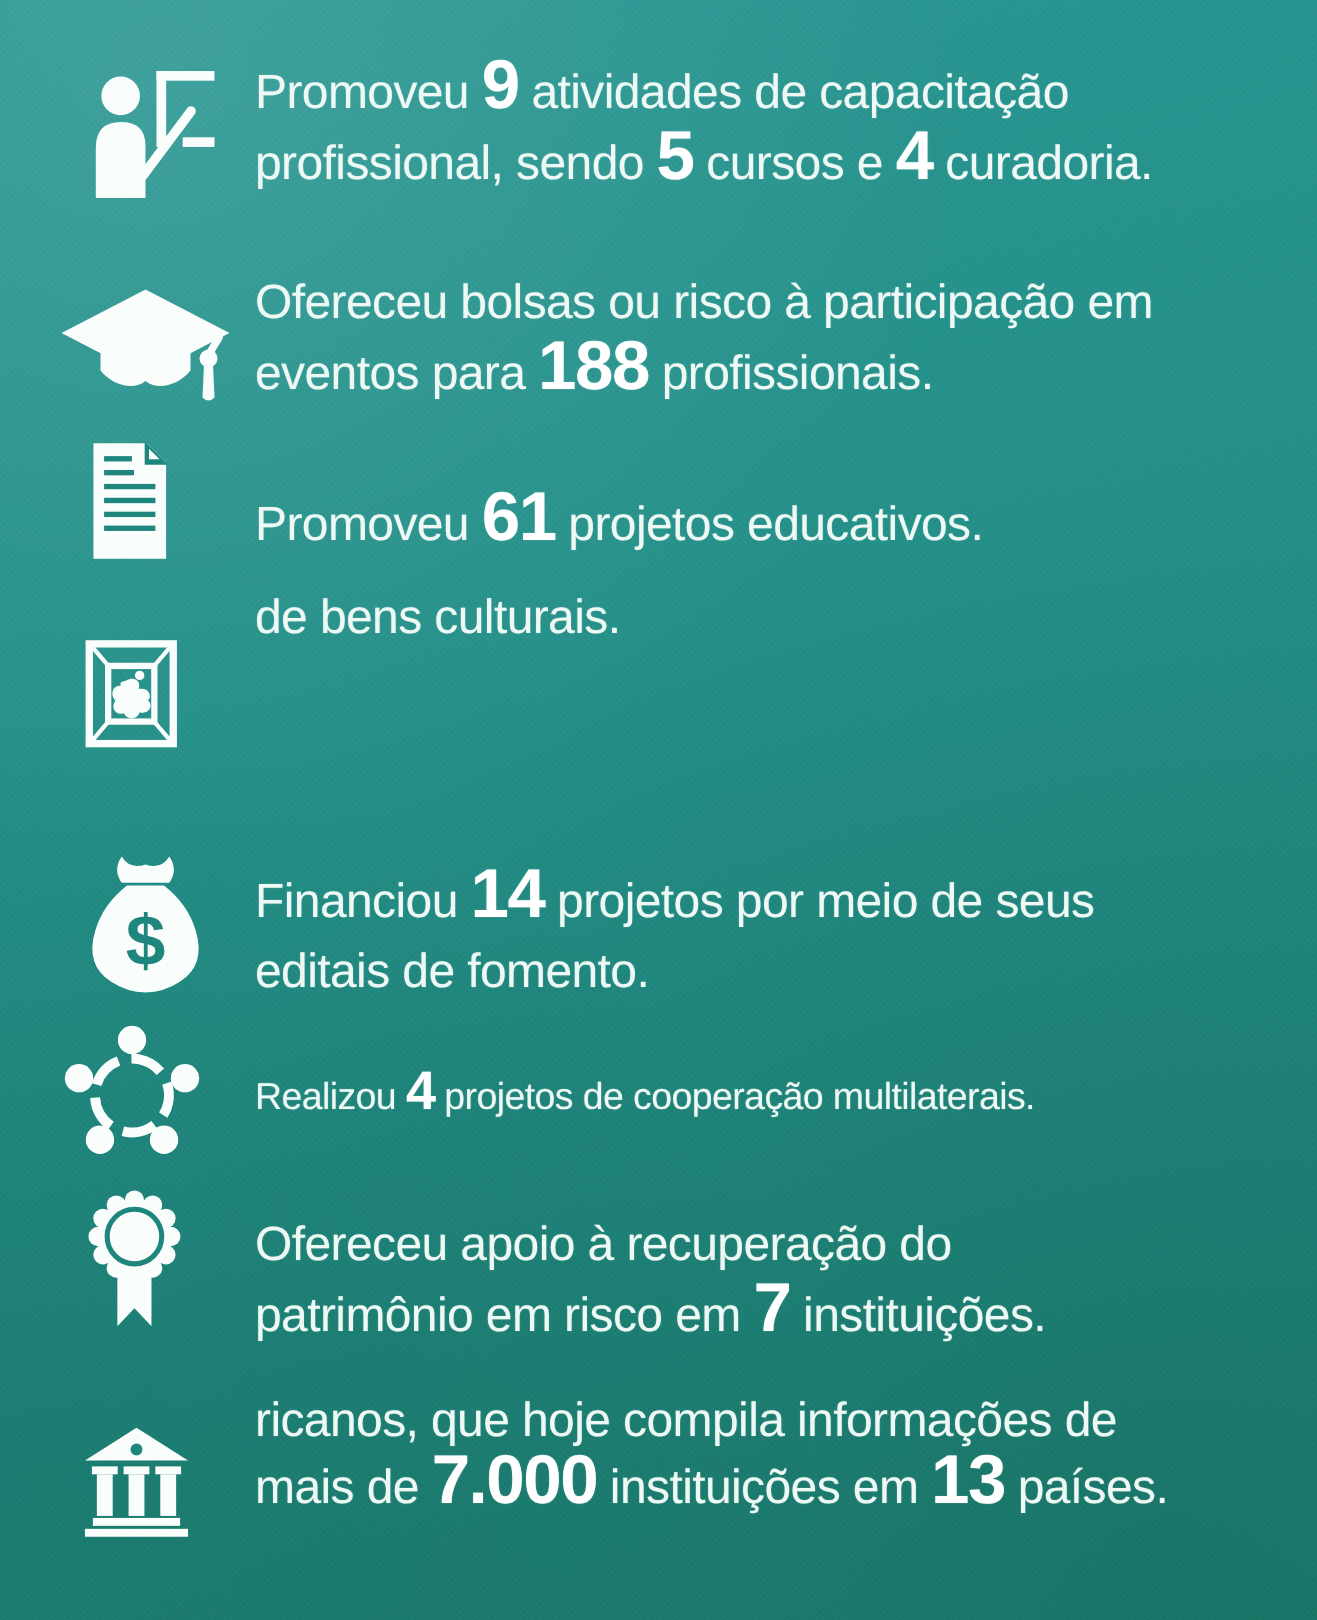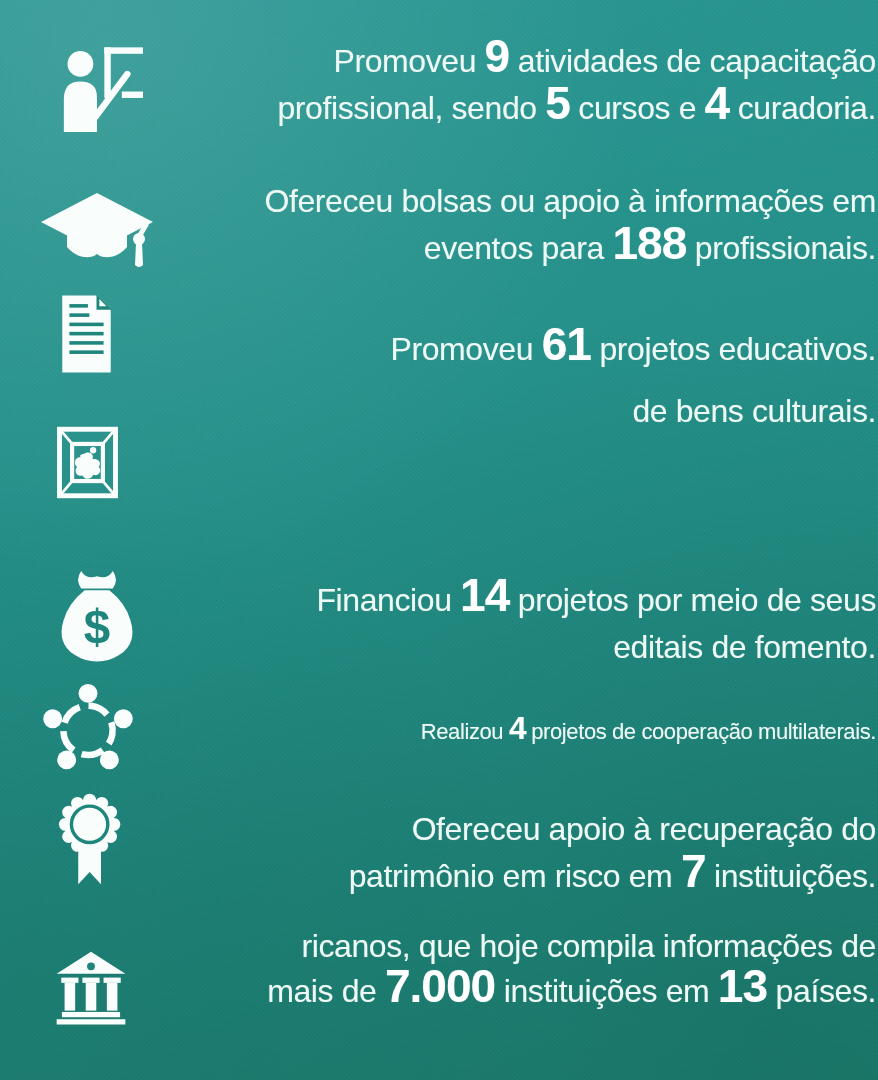--- a/index.html
+++ b/index.html
@@ -32,26 +32,26 @@
   .icon{position:absolute;display:block;}
   .icon svg{width:100%;height:100%;display:block;color:var(--icon);}
   .teal-part{fill:var(--teal);}
   .stat-text{
     position:absolute;left:170px;width:706px;
     color:var(--text);
     font-size:32px;line-height:47px;
     letter-spacing:-0.4px;
     text-shadow:0 0 1px rgba(240,255,250,.35);
   }
-  .stat-text .line{white-space:pre;text-align:right;}
+  .stat-text .line{white-space:pre;}
   .stat-text .num{
     font-weight:700;font-size:1.44em;line-height:0;
     color:var(--num);letter-spacing:-1px;
   }
-  .compact{font-size:22px;}
+  .compact{font-size:25px;}
   .tight{line-height:45px;}
 </style>
 </head>
 <body>
 
 <div class="canvas">
   <div class="glow"></div>
   <div class="texture"></div>
 
   <span class="icon" style="left:55px;top:40px;width:95px;height:92px">
@@ -72,21 +72,21 @@
   <span class="icon" style="left:36px;top:188px;width:122px;height:97px">
     <svg viewBox="0 0 122 95">
       <polygon points="61,4 117,33 61,62 5,33" fill="currentColor"></polygon>
       <path d="M31 45 L31 58 C40 69 54 71 61 65 C68 71 82 69 91 58 L91 45 L61 60 Z" fill="currentColor"></path>
       <line x1="110" y1="36" x2="104" y2="46" stroke="currentColor" stroke-width="5" stroke-linecap="round"></line>
       <circle cx="103" cy="50" r="6" fill="currentColor"></circle>
       <path d="M100 54 L106 54 L107 76 Q103 80 99 76 Z" fill="currentColor"></path>
     </svg>
   </span>
   <div class="stat-text" style="top:178px">
-      <div class="line"><span>Ofereceu bolsas ou apoio à informações em</span></div>
+      <div class="line"><span>Ofereceu bolsas ou risco à participação em</span></div>
       <div class="line"><span>eventos para </span><span class="num">188</span><span> profissionais.</span></div>
     </div>
 
   <span class="icon" style="left:58px;top:293px;width:57px;height:82px">
     <svg viewBox="0 0 80 112">
       <path d="M6 2 H56 L74 20 V110 H6 Z" fill="currentColor"></path>
       <path class="teal-part" d="M54 0 L54 22 H76 Z"></path>
       <path d="M58 7 L58 17 H68 Z" fill="currentColor"></path>
       <rect class="teal-part" x="16" y="14" width="26" height="5"></rect>
       <rect class="teal-part" x="16" y="27" width="28" height="5"></rect>

